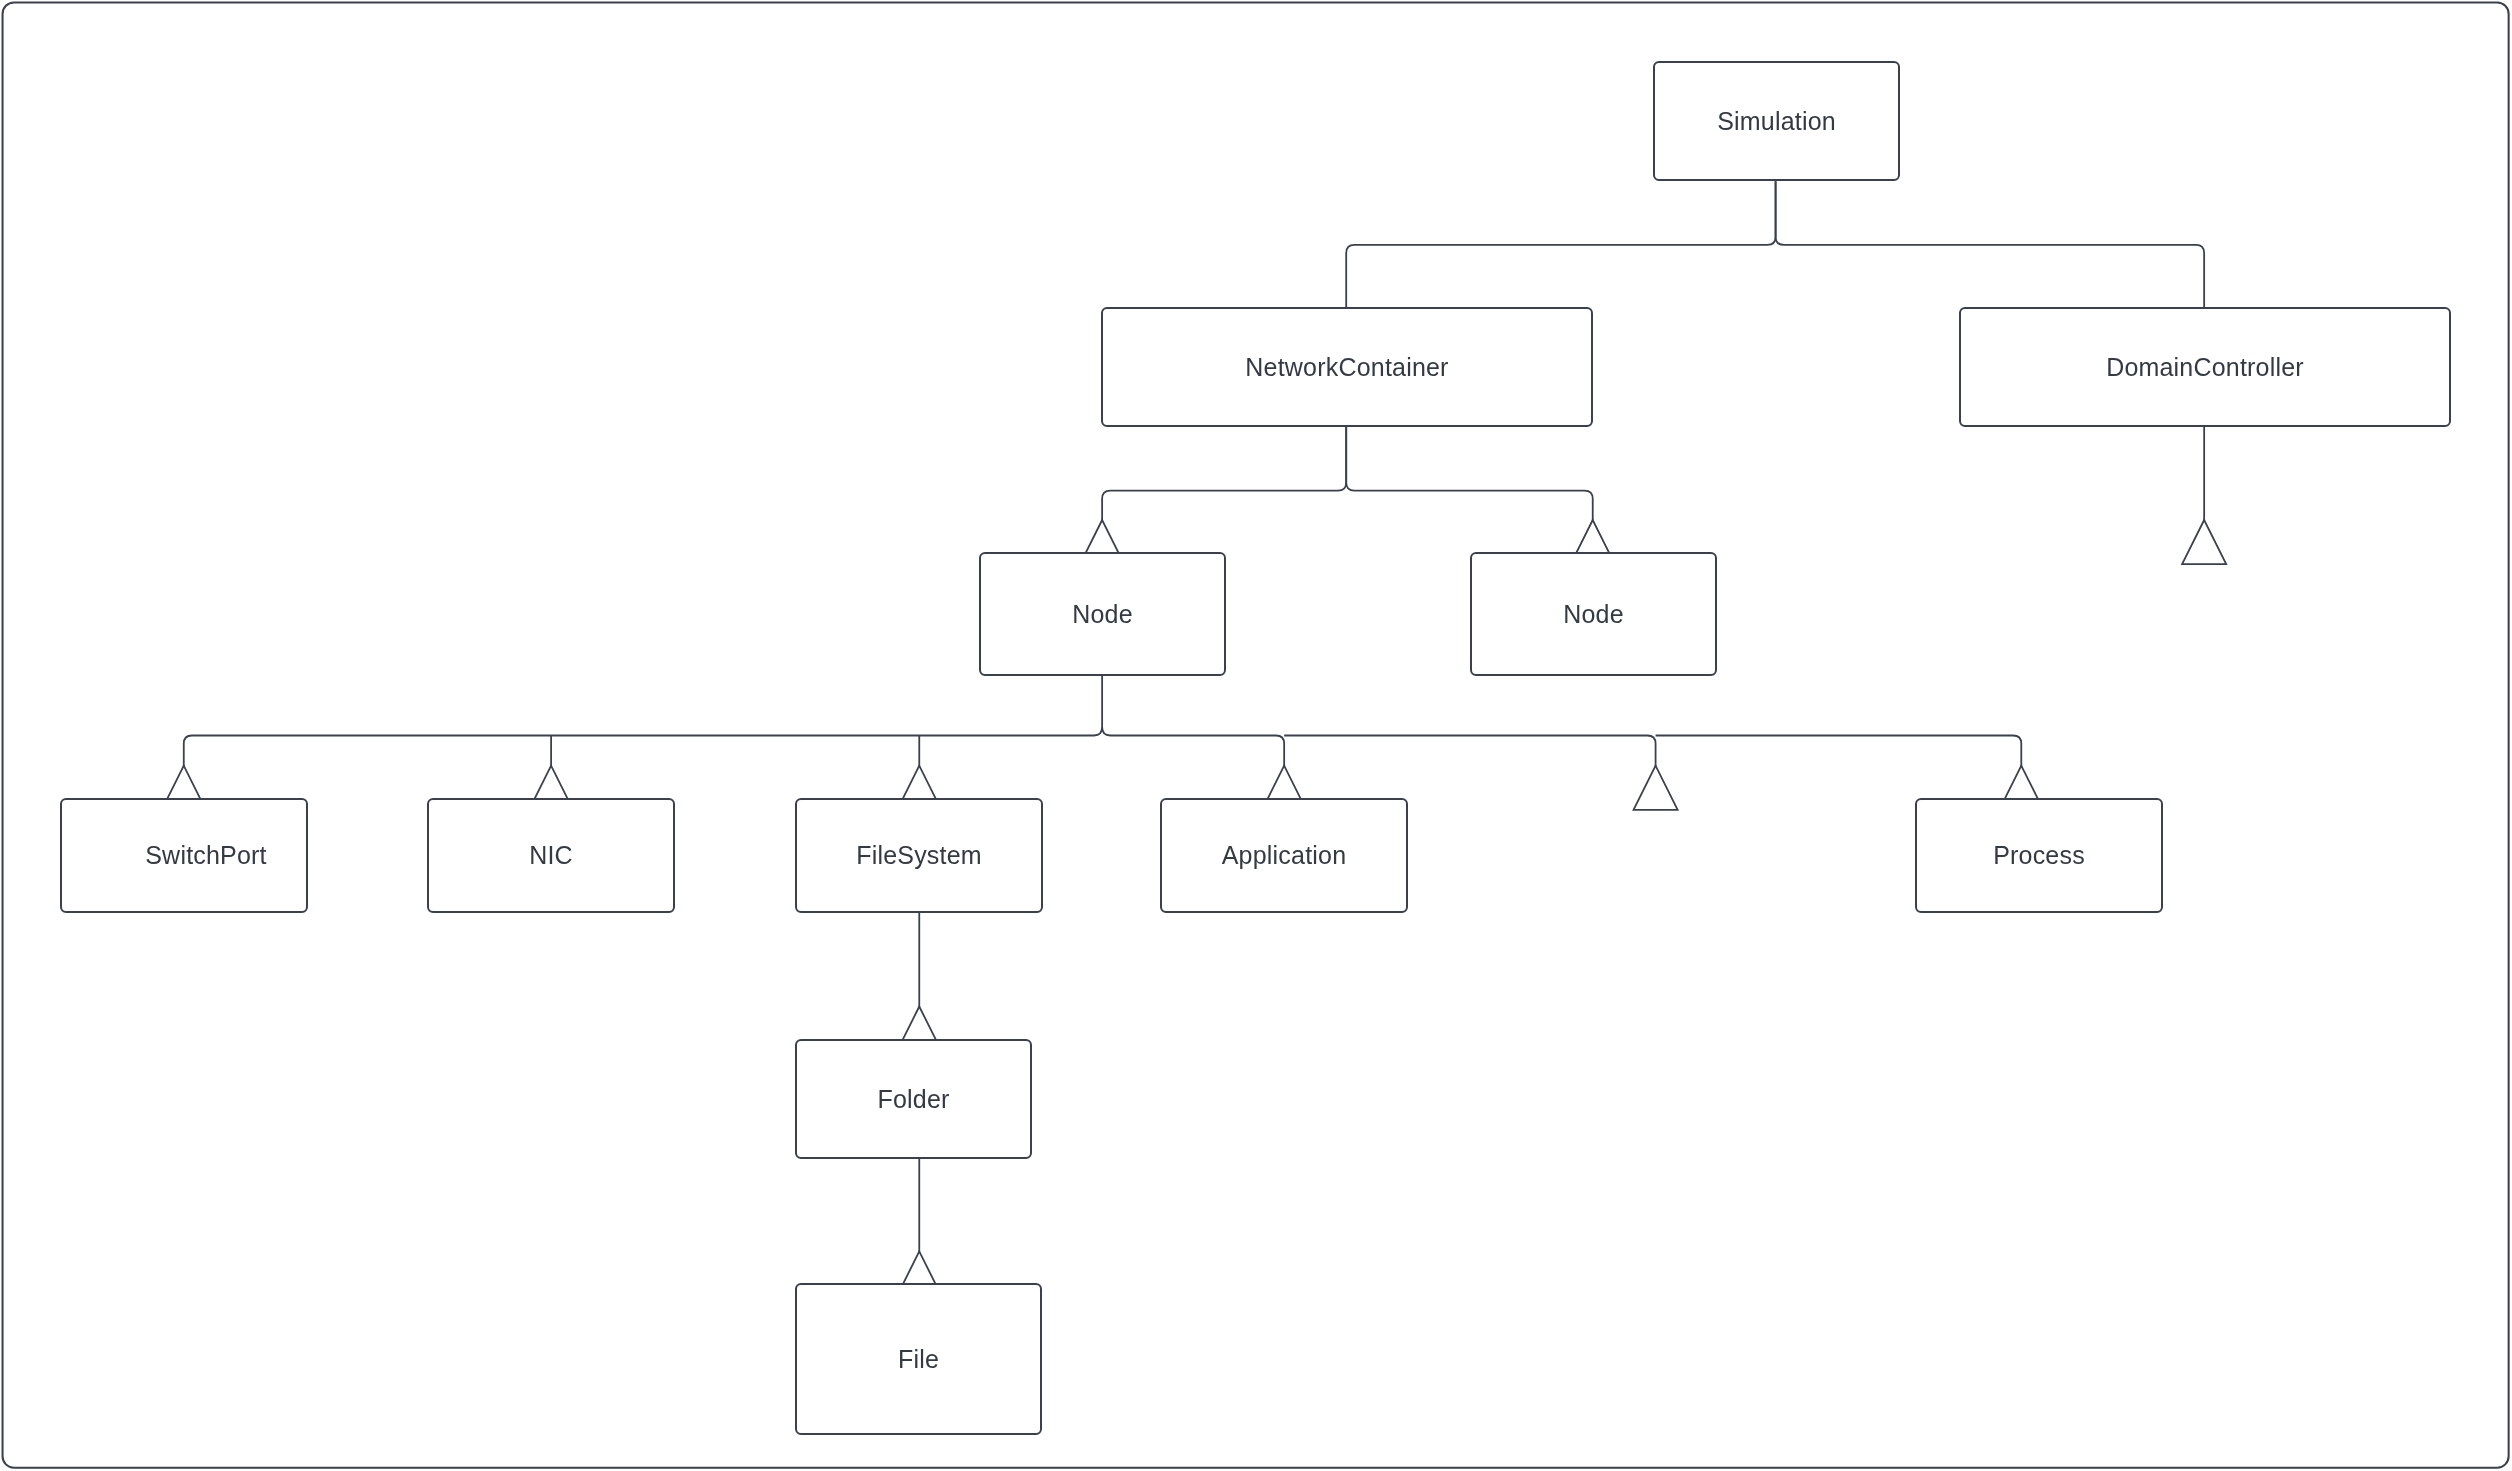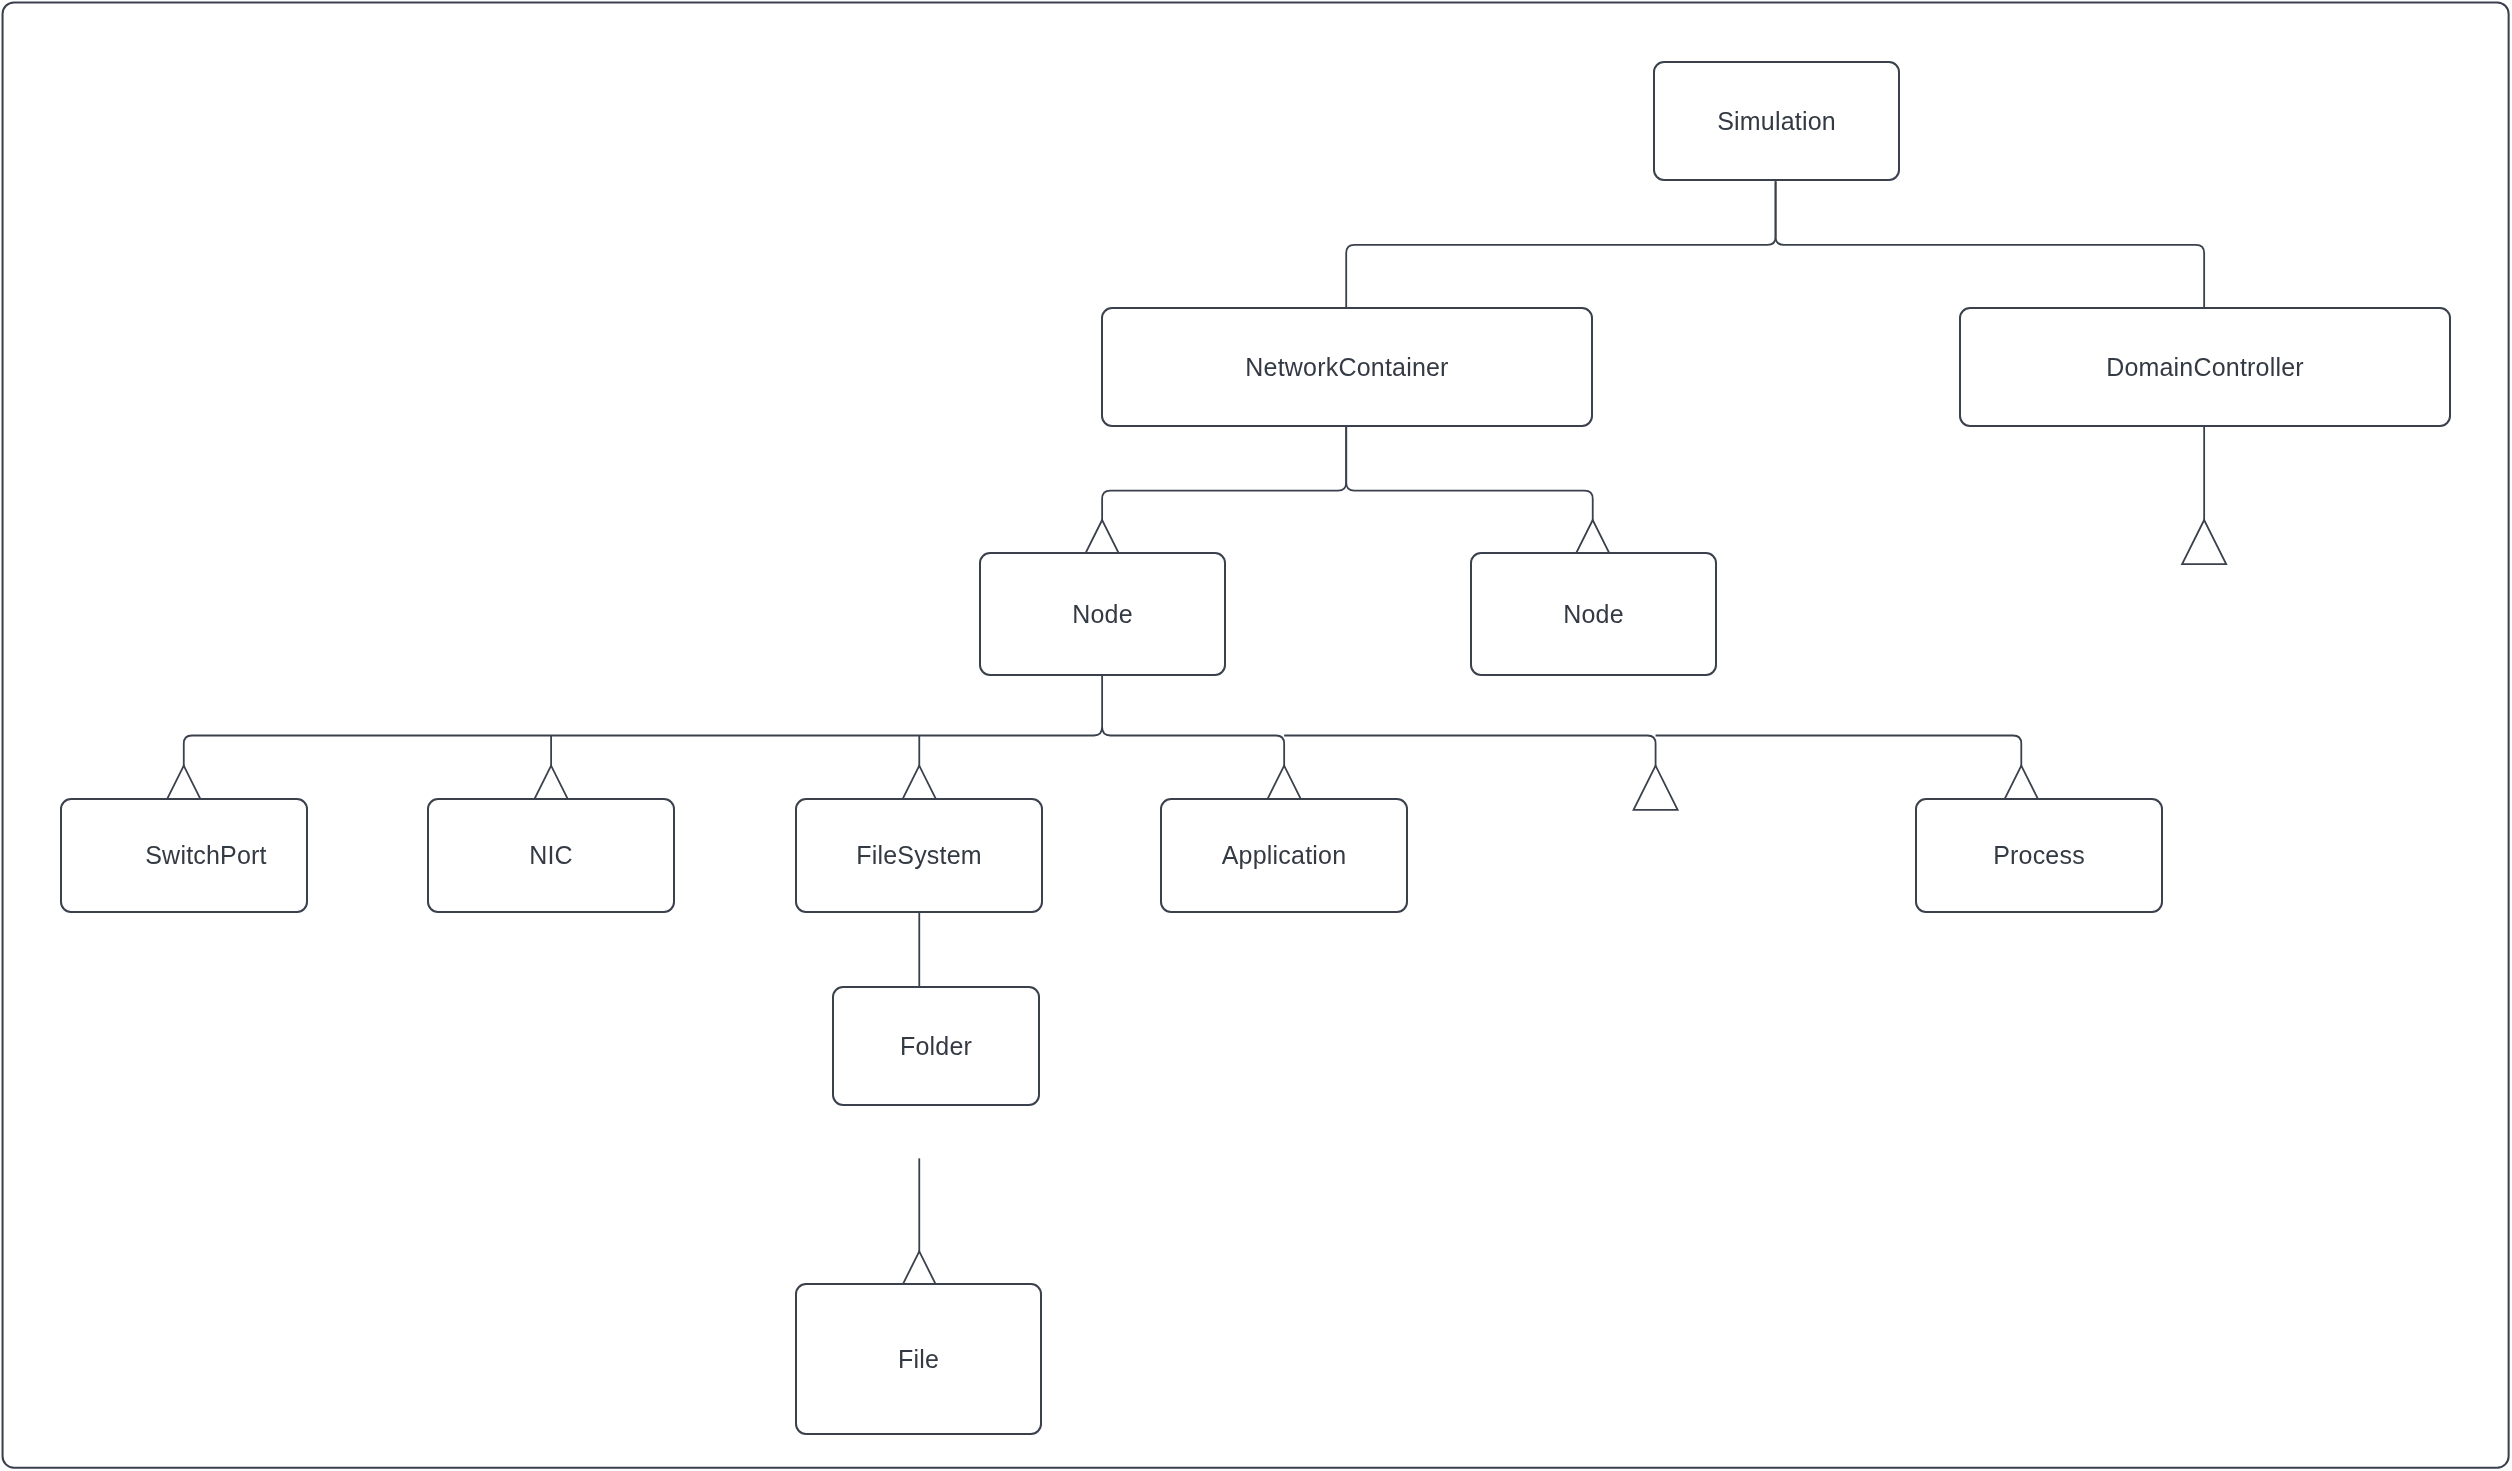--- a/index.html
+++ b/index.html
@@ -1,21 +1,21 @@
 <!DOCTYPE html>
 <html style="font-size:13px"><head>
 <meta charset="utf-8">
 <style>
   html,body{margin:0;padding:0;background:#ffffff;}
   body{width:2512px;height:1471px;overflow:hidden;
        font-family:"Liberation Sans","DejaVu Sans",sans-serif;}
   #canvas{position:relative;width:2512px;height:1471px;background:#ffffff;}
   svg.layer{position:absolute;left:0;top:0;width:2512px;height:1471px;}
   .node-box{position:absolute;box-sizing:border-box;background:#ffffff;
-            border:2px solid #3a414d;border-radius:11px;
+            border:2px solid #3a414d;border-radius:6px;
             display:flex;align-items:center;justify-content:center;}
   .node-label{color:#343a43;font-size:25px;line-height:1;letter-spacing:0.2px;
               white-space:nowrap;font-weight:400;}
 </style>
 </head>
 <body>
 
 <div id="canvas">
 
   <svg class="layer" viewBox="0 0 3077 1802" xmlns="http://www.w3.org/2000/svg">
@@ -81,21 +81,21 @@
   </div>
   <div class="node-box" style="left:795px;top:798px;width:248px;height:115px;">
     <span class="node-label">FileSystem</span>
   </div>
   <div class="node-box" style="left:1160px;top:798px;width:248px;height:115px;">
     <span class="node-label">Application</span>
   </div>
   <div class="node-box" style="left:1897px;top:798px;width:248px;height:115px;margin-left:18px;">
     <span class="node-label">Process</span>
   </div>
-  <div class="node-box" style="left:795px;top:986px;width:208px;height:120px;margin-left:37px;">
+  <div class="node-box" style="left:795px;top:1039px;width:237px;height:120px;">
     <span class="node-label">Folder</span>
   </div>
   <div class="node-box" style="left:795px;top:1283px;width:247px;height:152px;">
     <span class="node-label">File</span>
   </div>
 
 </div>
 
 
 </body></html>

